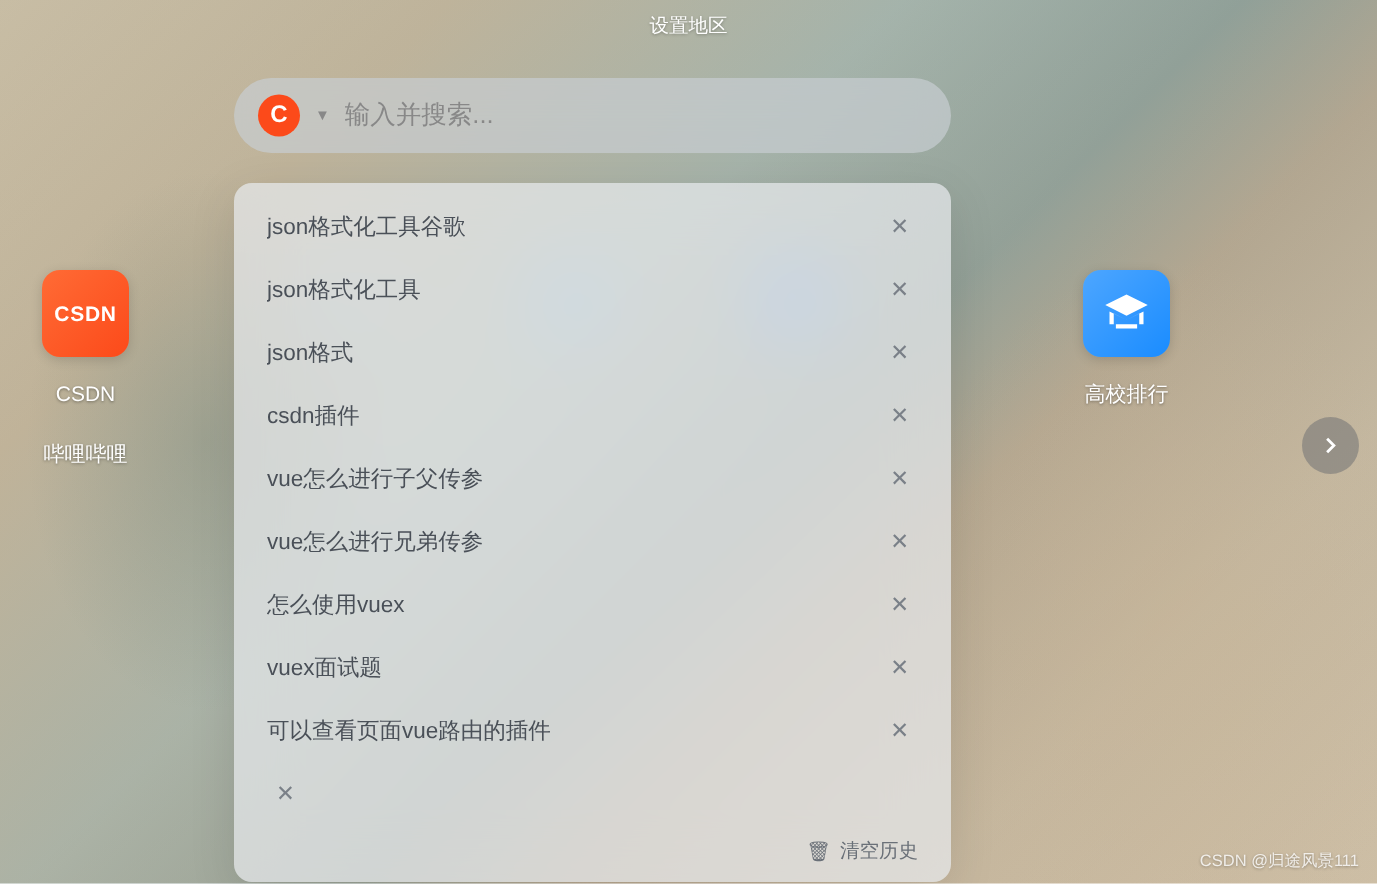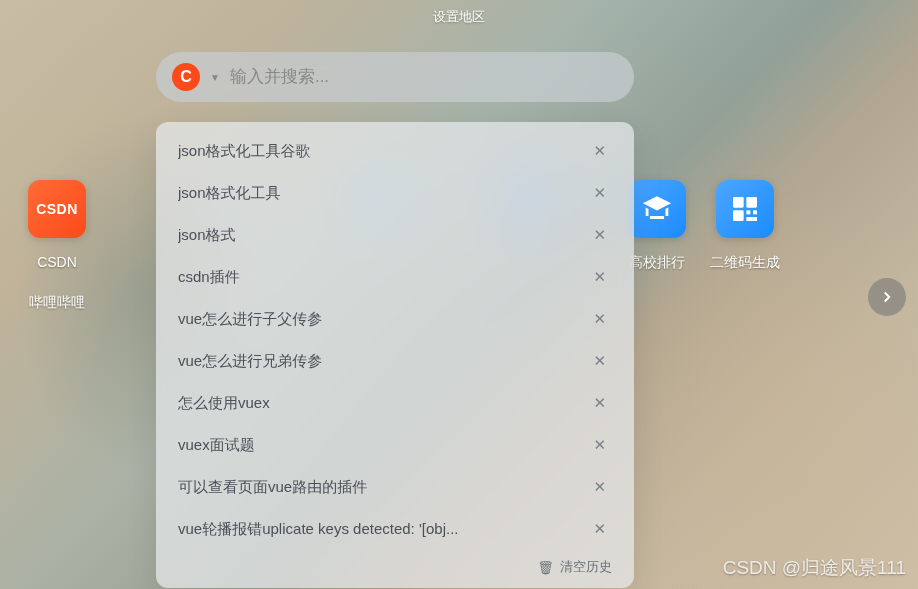--- a/index.html
+++ b/index.html
@@ -169,21 +169,21 @@
       align-items: center;
       justify-content: center;
       color: #fff;
       cursor: pointer;
     }
     .watermark {
       position: absolute;
       right: 12px;
       bottom: 8px;
       color: rgba(255,255,255,0.8);
-      font-size: 19px;
+      font-size: 11px;
       text-shadow: 0 1px 2px rgba(0,0,0,0.3);
     }
     .blur-tiles {
       position: absolute;
       left: 200px;
       top: 170px;
       display: flex;
       gap: 90px;
     }
     .blur-tile {
@@ -223,33 +223,20 @@
 
 <div class="shortcuts-right">
   <div class="shortcut">
     <div class="shortcut-icon school-icon">
       <svg width="34" height="34" viewBox="0 0 24 24" fill="#fff">
           <path d="M12 3L2 8l10 5 10-5-10-5zM4 11v6h2v-5l6 3 6-3v5h2v-6l-8 4-8-4z M7 17h10v2H7z"></path>
         </svg>
     </div>
     <div class="shortcut-label">高校排行</div>
   </div>
-  <div class="shortcut">
-    <div class="shortcut-icon qr-icon">
-      <svg width="32" height="32" viewBox="0 0 24 24" fill="#fff">
-          <rect x="3" y="3" width="8" height="8" rx="1"></rect>
-          <rect x="13" y="3" width="8" height="8" rx="1"></rect>
-          <rect x="3" y="13" width="8" height="8" rx="1"></rect>
-          <rect x="13" y="13" width="3" height="3"></rect>
-          <rect x="18" y="13" width="3" height="3"></rect>
-          <rect x="13" y="18" width="8" height="3"></rect>
-        </svg>
-    </div>
-    <div class="shortcut-label">二维码生成</div>
-  </div>
 </div>
 
 <div class="search-container">
   <div class="search-bar">
     <div class="search-logo">C</div>
     <span class="dropdown-arrow">▼</span>
     <input class="search-input" type="text" placeholder="输入并搜索..." style="">
   </div>
   <div class="suggestions">
     <div class="suggestion-item">
@@ -282,21 +269,20 @@
     </div>
     <div class="suggestion-item">
       <span class="suggestion-text">vuex面试题</span>
       <span class="suggestion-close">✕</span>
     </div>
     <div class="suggestion-item">
       <span class="suggestion-text">可以查看页面vue路由的插件</span>
       <span class="suggestion-close">✕</span>
     </div>
     <div class="suggestion-item">
-      <span class="suggestion-text">vue轮播报错uplicate keys detected: '[obj...</span>
       <span class="suggestion-close">✕</span>
     </div>
     <div class="clear-history">
       <span class="trash-icon">🗑</span>
       <span>清空历史</span>
     </div>
   </div>
 </div>
 
 <div class="nav-right">

